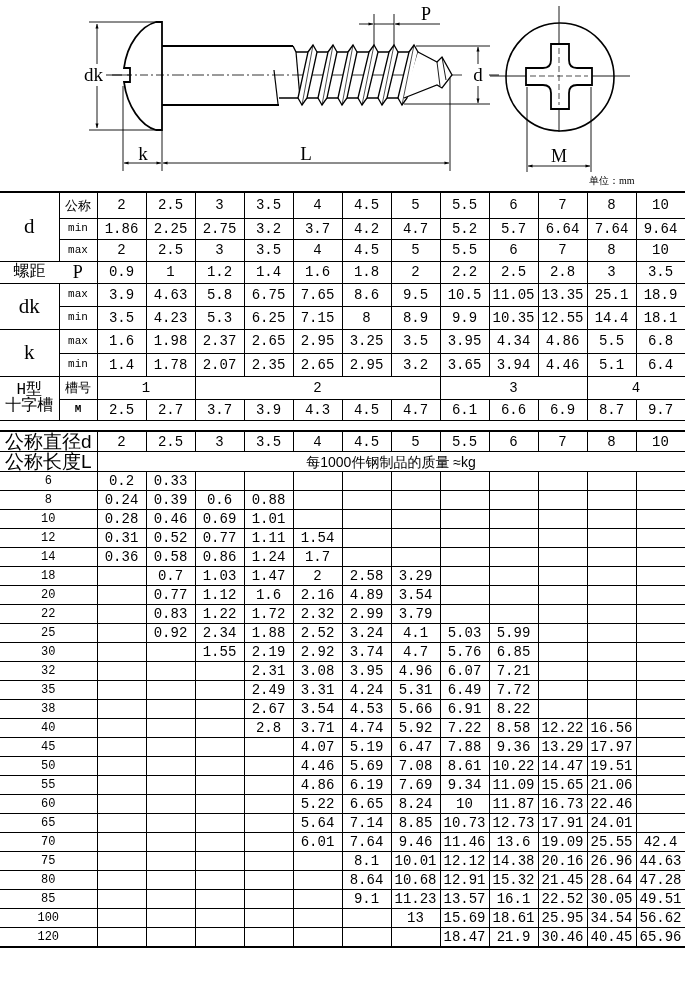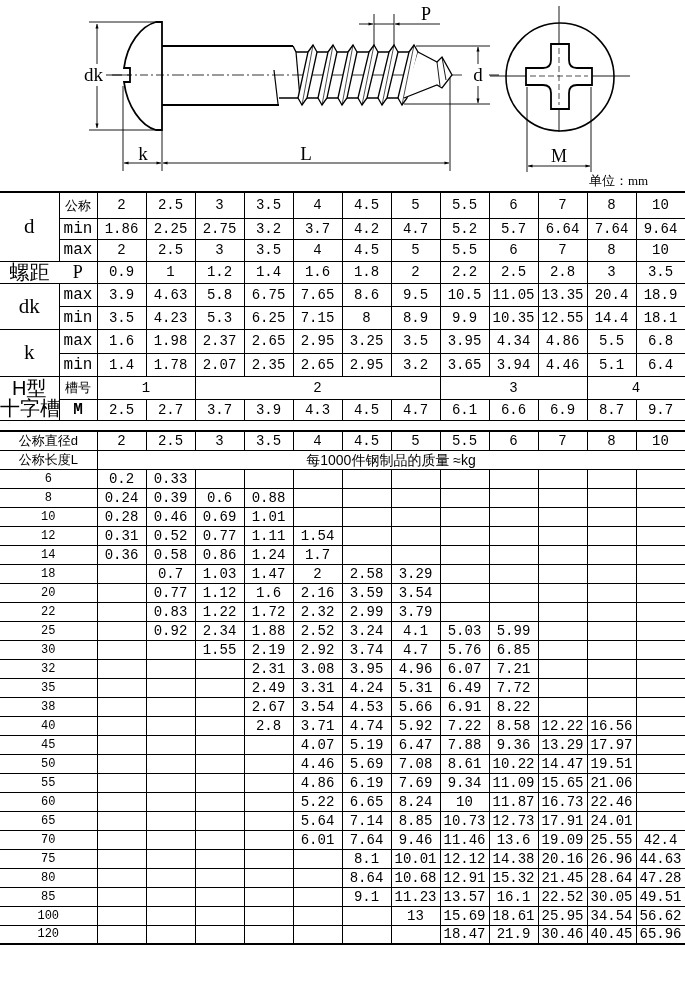--- a/index.html
+++ b/index.html
@@ -1,32 +1,32 @@
 <!DOCTYPE html>
 <html><head>
 <meta charset="utf-8">
 <style>
   html, body { margin:0; padding:0; background:#fff; }
   body { width:685px; height:982px; position:relative; overflow:hidden; color:#000;
          font-family:"Liberation Mono", monospace; }
   .drawing { position:absolute; left:0; top:0; }
-  .unit-note { position:absolute; left:589px; top:173px; font-size:13px; line-height:16px;
+  .unit-note { position:absolute; left:589px; top:173px; font-size:10px; line-height:16px;
                font-family:"Liberation Serif", serif; white-space:nowrap; }
   table.tbl { position:absolute; left:0; width:685px; border-collapse:collapse; table-layout:fixed;
               border-left:hidden; font-size:14px; }
   table.tbl td { border:1px solid #000; text-align:center; vertical-align:middle; padding:0;
                  white-space:nowrap; overflow:hidden; line-height:1; }
   #spec-table { top:191px; border-top:2px solid #000; }
   #weight-table { top:430px; border-top:2px solid #000; border-bottom:2px solid #000; }
   .lbl-big { font-family:"Liberation Serif", serif; font-size:21px; }
-  .lbl-cn { font-size:20px; font-family:Liberation Sans, sans-serif; }
-  .sub { font-size:16px; }
+  .lbl-cn { font-size:16px; font-family:Liberation Mono, monospace; }
+  .sub { font-size:11px; }
   .sub-cn { font-size:13px; font-family:"Liberation Sans", sans-serif; }
   .no-right { border-right:hidden !important; }
-  .hdr-cn { font-size:13px; font-family:"Liberation Sans", sans-serif; }
+  .hdr-cn { font-size:19px; font-family:"Liberation Sans", sans-serif; }
   .caption { text-align:center; font-size:14px; font-family:"Liberation Sans", sans-serif; }
   .len { font-size:12px; }
   #weight-table tr { height:19px; }
   .two-line { line-height:18px; }
 </style>
 </head>
 <body>
 
 <svg class="drawing" width="685" height="190" viewBox="0 0 685 190" xmlns="http://www.w3.org/2000/svg">
   <defs>
@@ -215,21 +215,21 @@
     <td>3.9</td>
         <td>4.63</td>
         <td>5.8</td>
         <td>6.75</td>
         <td>7.65</td>
         <td>8.6</td>
         <td>9.5</td>
         <td>10.5</td>
         <td>11.05</td>
         <td>13.35</td>
-        <td>20.4</td>
+        <td>25.1</td>
         <td>18.9</td>
       </tr>
     <tr style="height:23px">
       <td class="sub">min</td>
     <td>3.5</td>
         <td>4.23</td>
         <td>5.3</td>
         <td>6.25</td>
         <td>7.15</td>
         <td>8</td>
@@ -428,21 +428,21 @@
         <td></td>
         <td></td>
       </tr>
       <tr>
         <td class="len">20</td>
         <td></td>
         <td>0.77</td>
         <td>1.12</td>
         <td>1.6</td>
         <td>2.16</td>
-        <td>3.59</td>
+        <td>4.89</td>
         <td>3.54</td>
         <td></td>
         <td></td>
         <td></td>
         <td></td>
         <td></td>
       </tr>
       <tr>
         <td class="len">22</td>
         <td></td>

